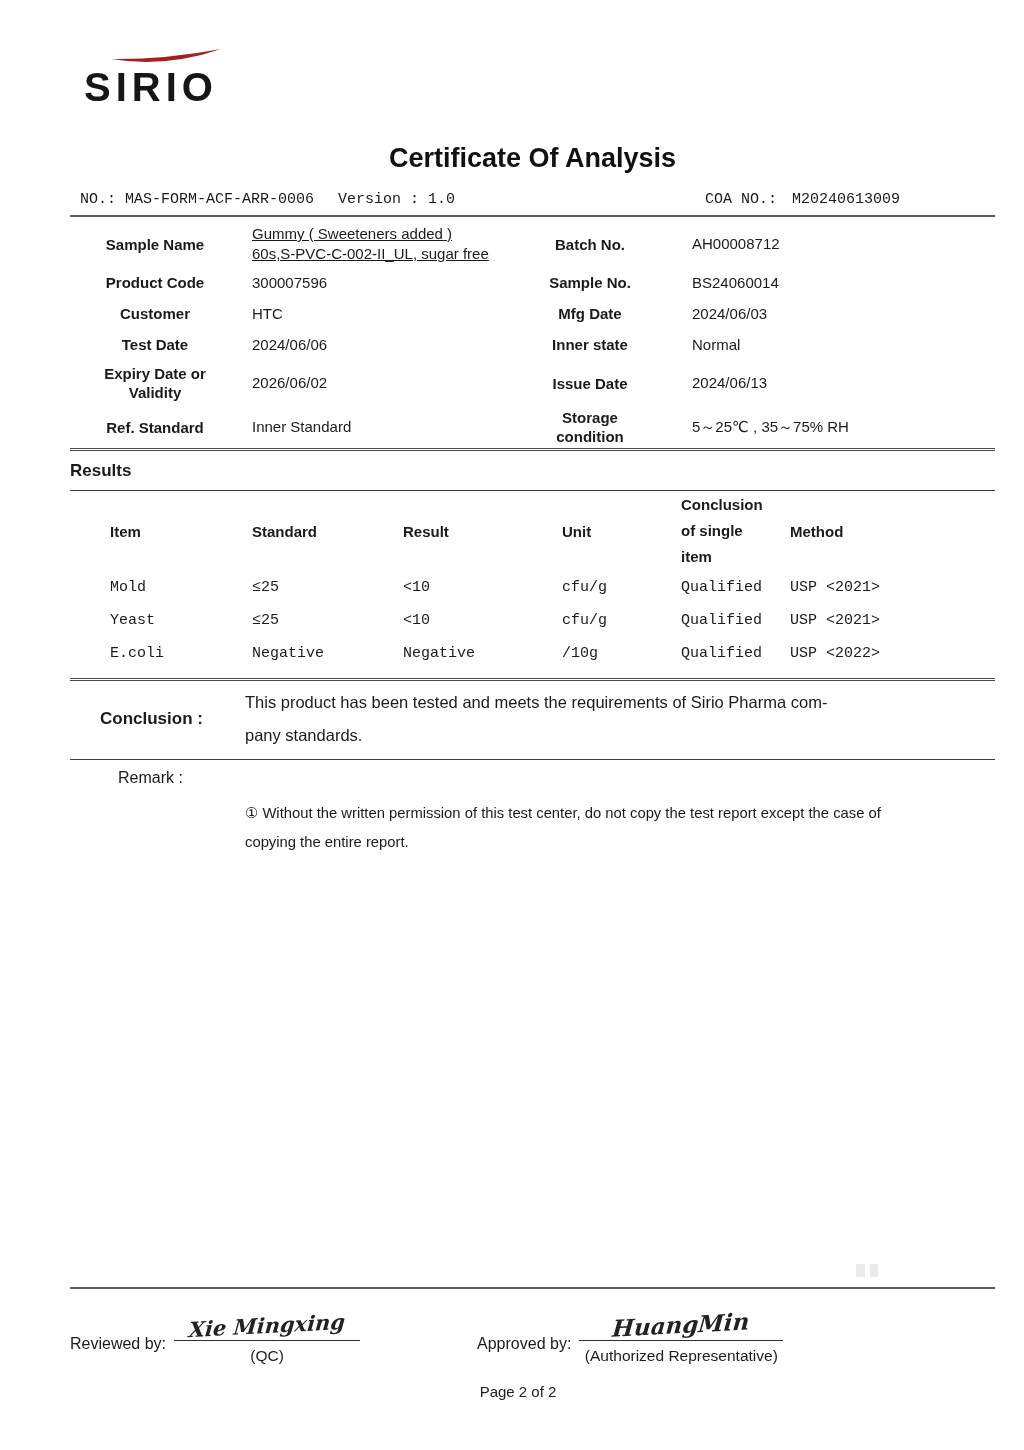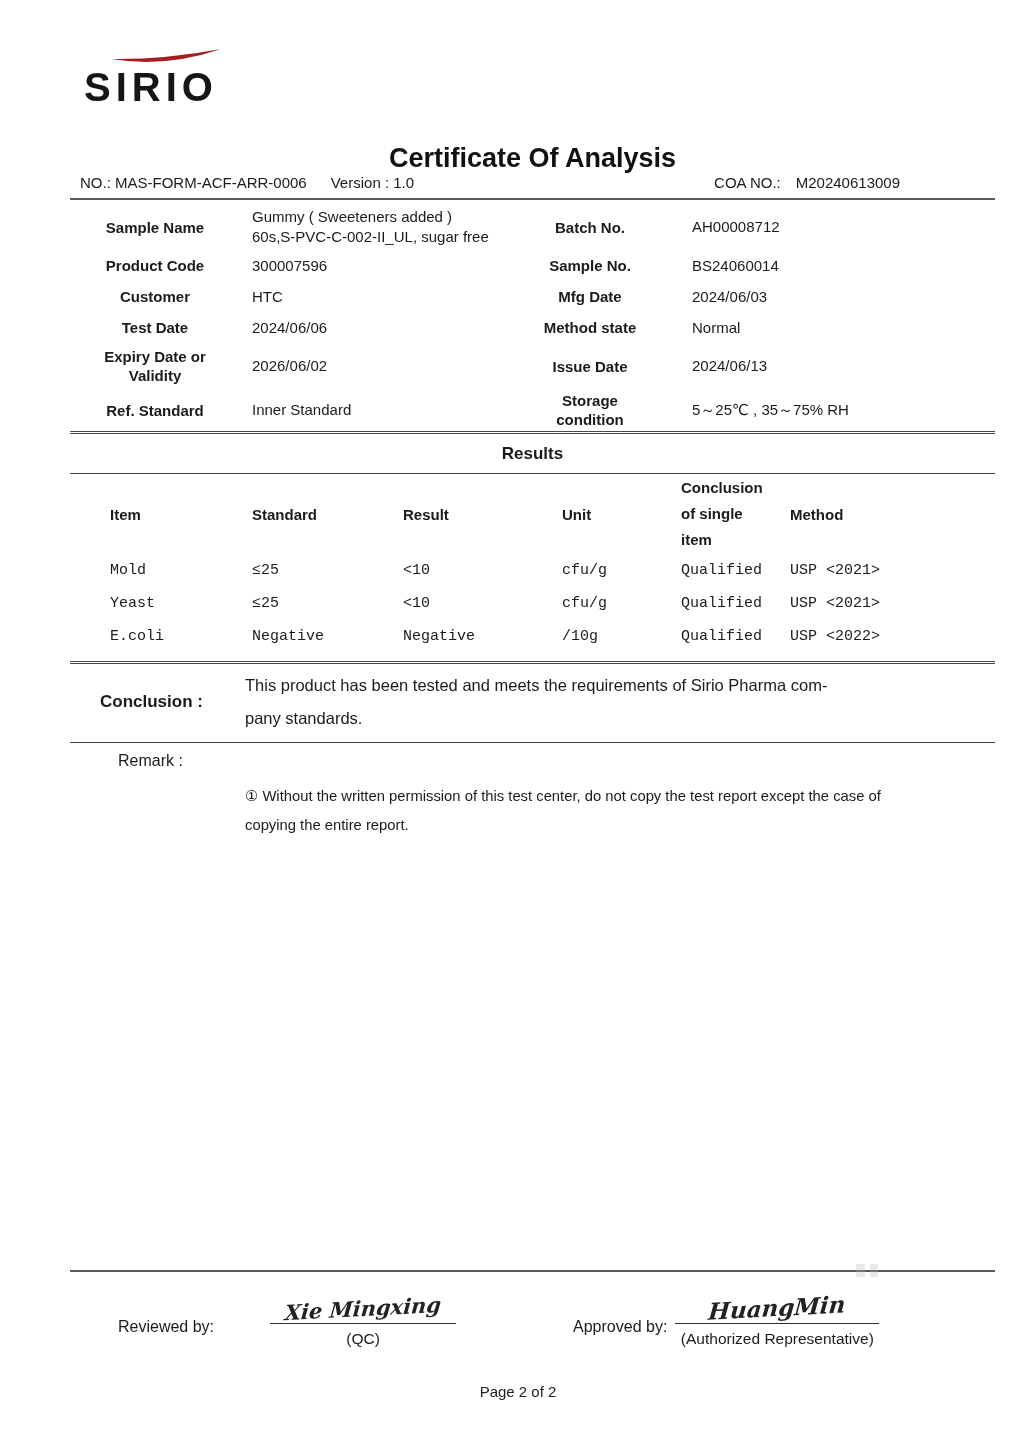--- a/index.html
+++ b/index.html
@@ -13,58 +13,58 @@
   .letterhead{display:flex;align-items:flex-start;}
   .logo{width:160px;margin-left:14px;padding-top:4px;flex:0 0 auto;}
   .logo-arc{display:block;margin:0 0 1px 26px;}
   .logo-text{font-size:40px;font-weight:bold;letter-spacing:5px;line-height:1;color:#161616;}
   .company{margin-left:26px;padding-top:4px;}
   .company-name{font-size:17.5px;font-weight:bold;margin-bottom:9px;color:#111;}
   .company-addr{font-size:16px;line-height:29px;color:#1c1c1c;}
   .zip{margin-left:26px;}
   
   .title{font-size:27px;font-weight:bold;text-align:center;margin:36px 0 0 0;color:#111;}
-  .meta{display:flex;align-items:baseline;font-size:15px;}
+  .meta{display:flex;align-items:baseline;font-size:15px;margin-top:17px;font-family:Liberation Mono, monospace;}
   .meta .doc-no{margin-left:10px;}
   .meta .version{margin-left:24px;}
   .meta .coa{margin-left:auto;margin-right:95px;display:flex;gap:15px;}
   
   .rule{border:0;margin:0;}
   .rule.heavy{border-top:2.5px solid #5c5c5c;margin-top:7px;}
   .rule.dbl{border-top:3px double #4a4a4a;}
   .rule.thin{border-top:1.5px solid #3d3d3d;}
   
   .info{padding-top:4px;}
   .info-row{display:grid;grid-template-columns:170px 260px 180px auto;align-items:center;min-height:31px;}
   .info-row.tall{min-height:46px;}
   .info-row.tall2{min-height:42px;}
   .ilabel{font-weight:bold;font-size:15px;text-align:center;line-height:19px;}
   .ivalue{font-size:15px;padding-left:12px;line-height:20px;}
-  .ivalue span{display:block;}
-  
-  .results-title{text-align:center;font-weight:bold;font-size:17px;margin:10px 0 9px;}
+  .ivalue span{display:block;text-decoration:underline;}
+  
+  .results-title{font-weight:bold;font-size:17px;margin:10px 0 9px;}
   .rt{display:grid;grid-template-columns:142px 151px 159px 119px 109px auto;padding-left:40px;align-items:center;}
   .rt-header{min-height:80px;font-weight:bold;font-size:15px;}
   .rt-header .wrapcell{display:inline-block;width:92px;line-height:26px;}
   .rt-row{min-height:33px;font-size:15px;}
   .rt-body{padding-bottom:8px;font-family:Liberation Mono, monospace;}
   
   .conclusion{display:grid;grid-template-columns:175px auto;align-items:center;padding:5px 0 7px;}
   .c-label{font-weight:bold;font-size:17px;padding-left:30px;}
   .c-text{font-size:16.5px;line-height:33px;}
   .c-text span{display:block;}
   .remark{display:grid;grid-template-columns:175px auto;padding-top:7px;}
   .r-label{font-size:16px;padding-left:48px;padding-top:2px;}
   .r-text{font-size:14.8px;line-height:28.5px;margin-top:32px;}
   .r-text span{display:block;}
   
   .spacer{height:424px;}
   .signoff{display:flex;align-items:flex-end;margin-top:22px;}
   .sig-group{display:flex;align-items:flex-end;}
-  .sig-group.reviewed{margin-left:48px;gap:48px;}
+  .sig-group.reviewed{}
   .sig-group.approved{margin-left:117px;}
   .sig-label{font-size:16px;padding-bottom:12px;margin-right:8px;white-space:nowrap;}
   .sig-col{display:flex;flex-direction:column;}
   .sig-box{border-bottom:1.5px solid #2f2f2f;text-align:center;padding:0 4px 2px;}
   .sig-box.reviewed-box{width:178px;}
   .sig-box.approved-box{width:196px;}
   .sig-script{font-family:"DejaVu Serif",serif;font-style:italic;font-weight:bold;
     font-size:21px;transform:rotate(-3deg) skewX(-8deg);white-space:nowrap;color:#222;}
   .approved-box .sig-script{font-size:23px;}
   .sig-role{font-size:15.5px;text-align:center;padding-top:6px;}
@@ -119,21 +119,21 @@
     </div>
     <div class="info-row">
       <div class="ilabel">Customer</div>
       <div class="ivalue">HTC</div>
       <div class="ilabel">Mfg Date</div>
       <div class="ivalue">2024/06/03</div>
     </div>
     <div class="info-row">
       <div class="ilabel">Test Date</div>
       <div class="ivalue">2024/06/06</div>
-      <div class="ilabel">Method state</div>
+      <div class="ilabel">Inner state</div>
       <div class="ivalue">Normal</div>
     </div>
     <div class="info-row tall">
       <div class="ilabel" style="max-width:130px;margin:0 auto;">Expiry Date or Validity</div>
       <div class="ivalue">2026/06/02</div>
       <div class="ilabel">Issue Date</div>
       <div class="ivalue">2024/06/13</div>
     </div>
     <div class="info-row tall2">
       <div class="ilabel">Ref. Standard</div>

